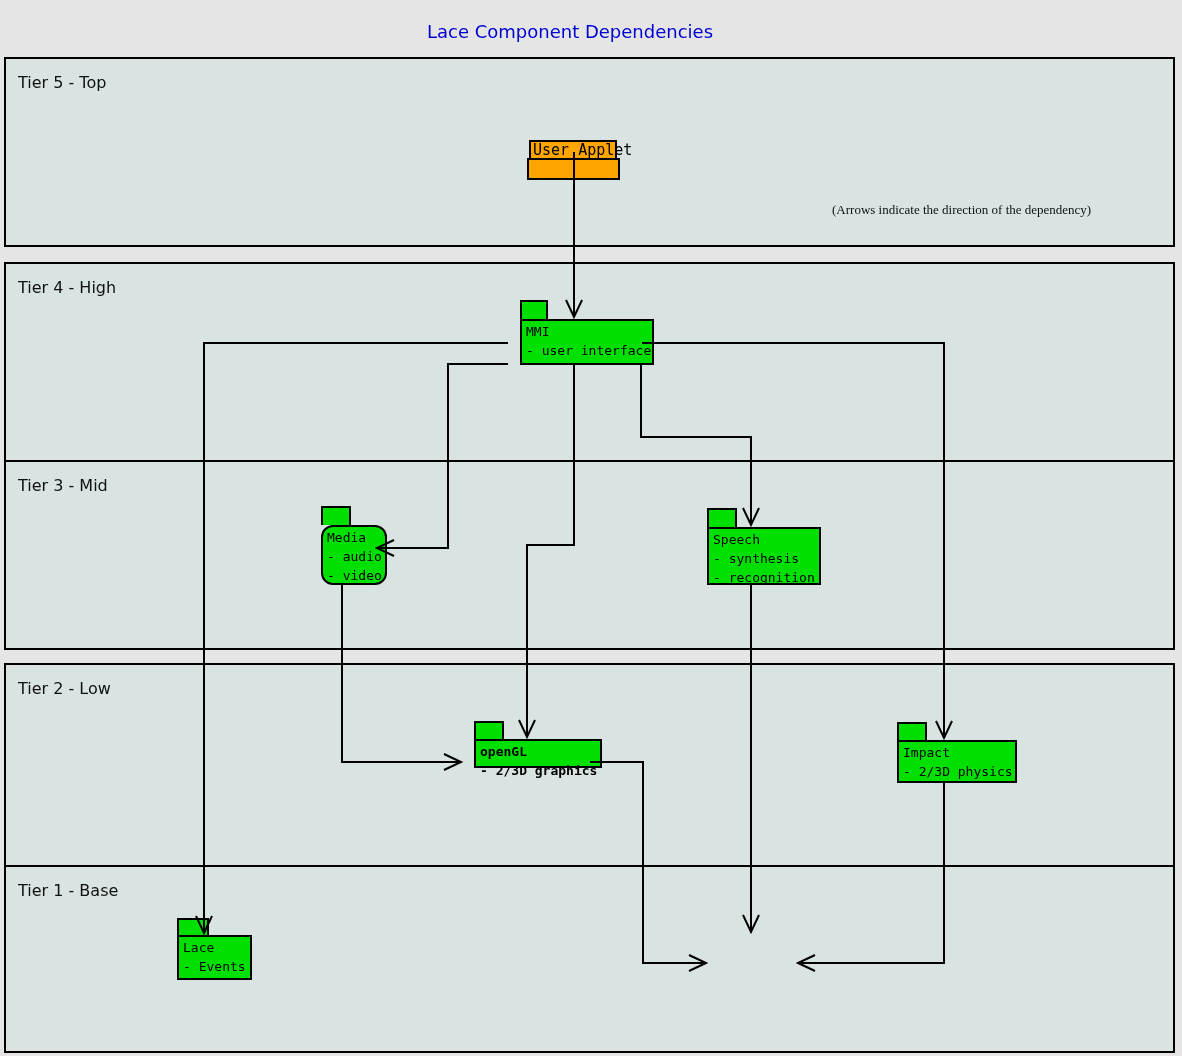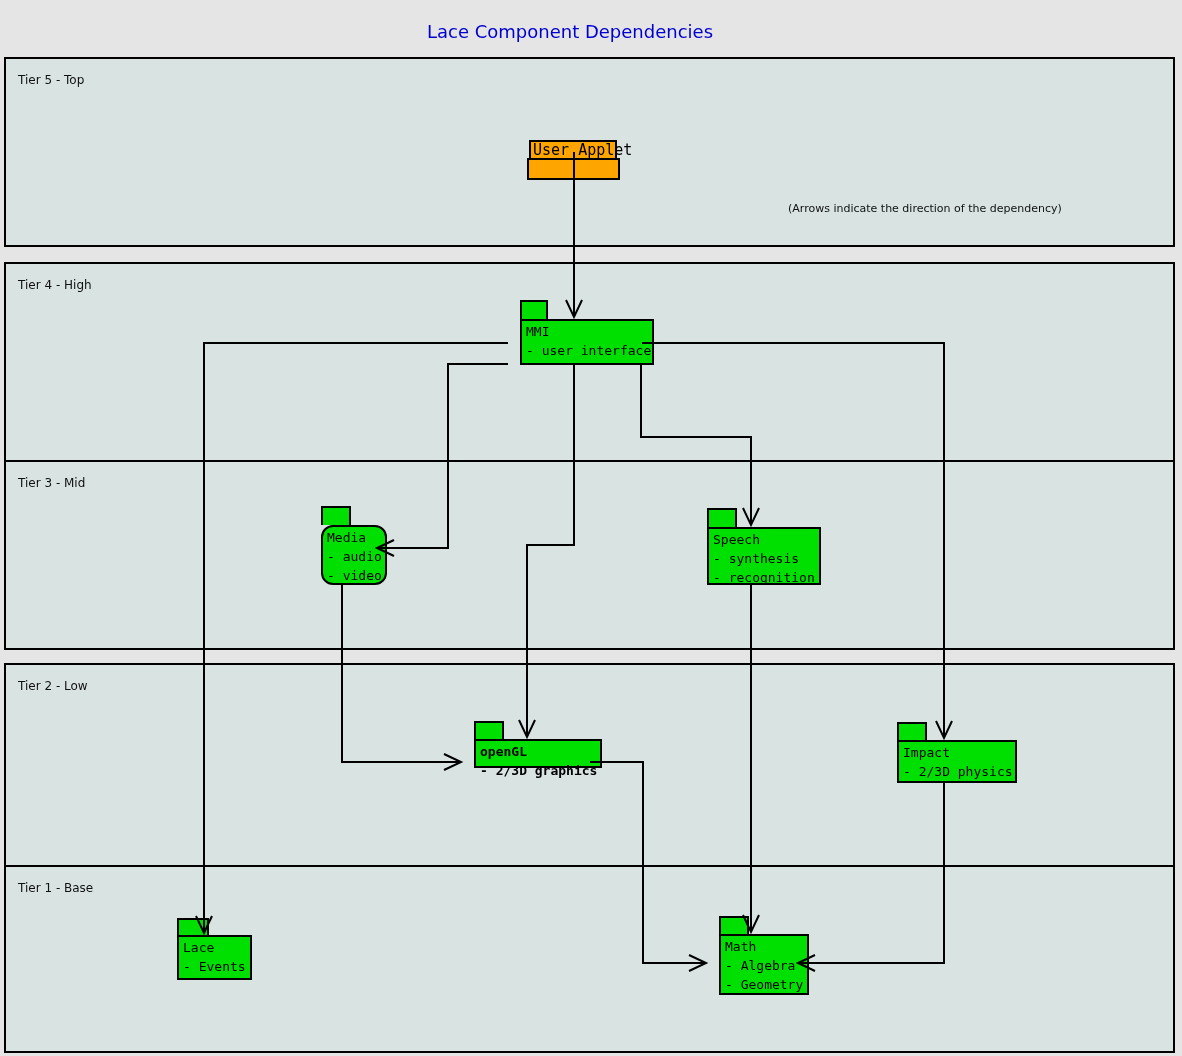--- a/index.html
+++ b/index.html
@@ -10,24 +10,24 @@
   }
   .title {
     position:absolute; top:21px; left:0; width:1140px; text-align:center;
     font-size:18px; color:var(--title-blue,#0000d2);
   }
   .band {
     position:absolute; left:4px; width:1171px; box-sizing:border-box;
     border:2px solid #000; background:var(--tier-band,#d8e3e2); z-index:1;
   }
   .band-label {
-    position:absolute; top:14px; left:12px; font-size:12px; color:#111;
+    position:absolute; top:14px; left:12px; font-size:16px; color:#111;
   }
   .annotation {
-    position:absolute; top:202px; left:788px; font-size:11px; color:#111; z-index:2;
+    position:absolute; top:202px; left:832px; font-size:13px; color:#111; z-index:2;font-family:Liberation Serif, serif;
   }
   .folder { position:absolute; z-index:3;padding-left:12px; }
   .tab {
     box-sizing:border-box; border:2px solid #000; border-bottom:none;
     background:var(--component-green,#00e000);
   }
   .fbody {
     box-sizing:border-box; border:2px solid #000;
     background:var(--component-green,#00e000);
     font-family:"DejaVu Sans Mono", "Liberation Mono", monospace;
@@ -123,28 +123,20 @@
   </div>
 
   <div class="folder" style="left:165px;top:918px;">
     <div class="tab" style="width:32px;height:17px;"></div>
     <div class="fbody" style="width:75px;height:45px;">
       <div>Lace</div>
       <div>- Events</div>
     </div>
   </div>
 
-  <div class="folder" style="left:707px;top:916px;">
-    <div class="tab" style="width:30px;height:18px;"></div>
-    <div class="fbody" style="width:90px;height:61px;">
-      <div>Math</div>
-      <div>- Algebra</div>
-      <div>- Geometry</div>
-    </div>
-  </div>
 
   <svg id="edges-svg" width="1182" height="1056" viewBox="0 0 1182 1056">
       <path d="M574 152 L574 317 M566 300 L574 317 L582 300"></path>
       <path d="M508 343 L204 343 L204 933 M196 916 L204 933 L212 916"></path>
       <path d="M642 343 L944 343 L944 738 M936 721 L944 738 L952 721"></path>
       <path d="M508 364 L448 364 L448 548 L377 548 M394 540 L377 548 L394 556"></path>
       <path d="M574 364 L574 545 L527 545 L527 737 M519 720 L527 737 L535 720"></path>
       <path d="M641 364 L641 437 L751 437 L751 525 M743 508 L751 525 L759 508"></path>
       <path d="M342 585 L342 762 L461 762 M444 754 L461 762 L444 770"></path>
       <path d="M751 585 L751 932 M743 915 L751 932 L759 915"></path>

